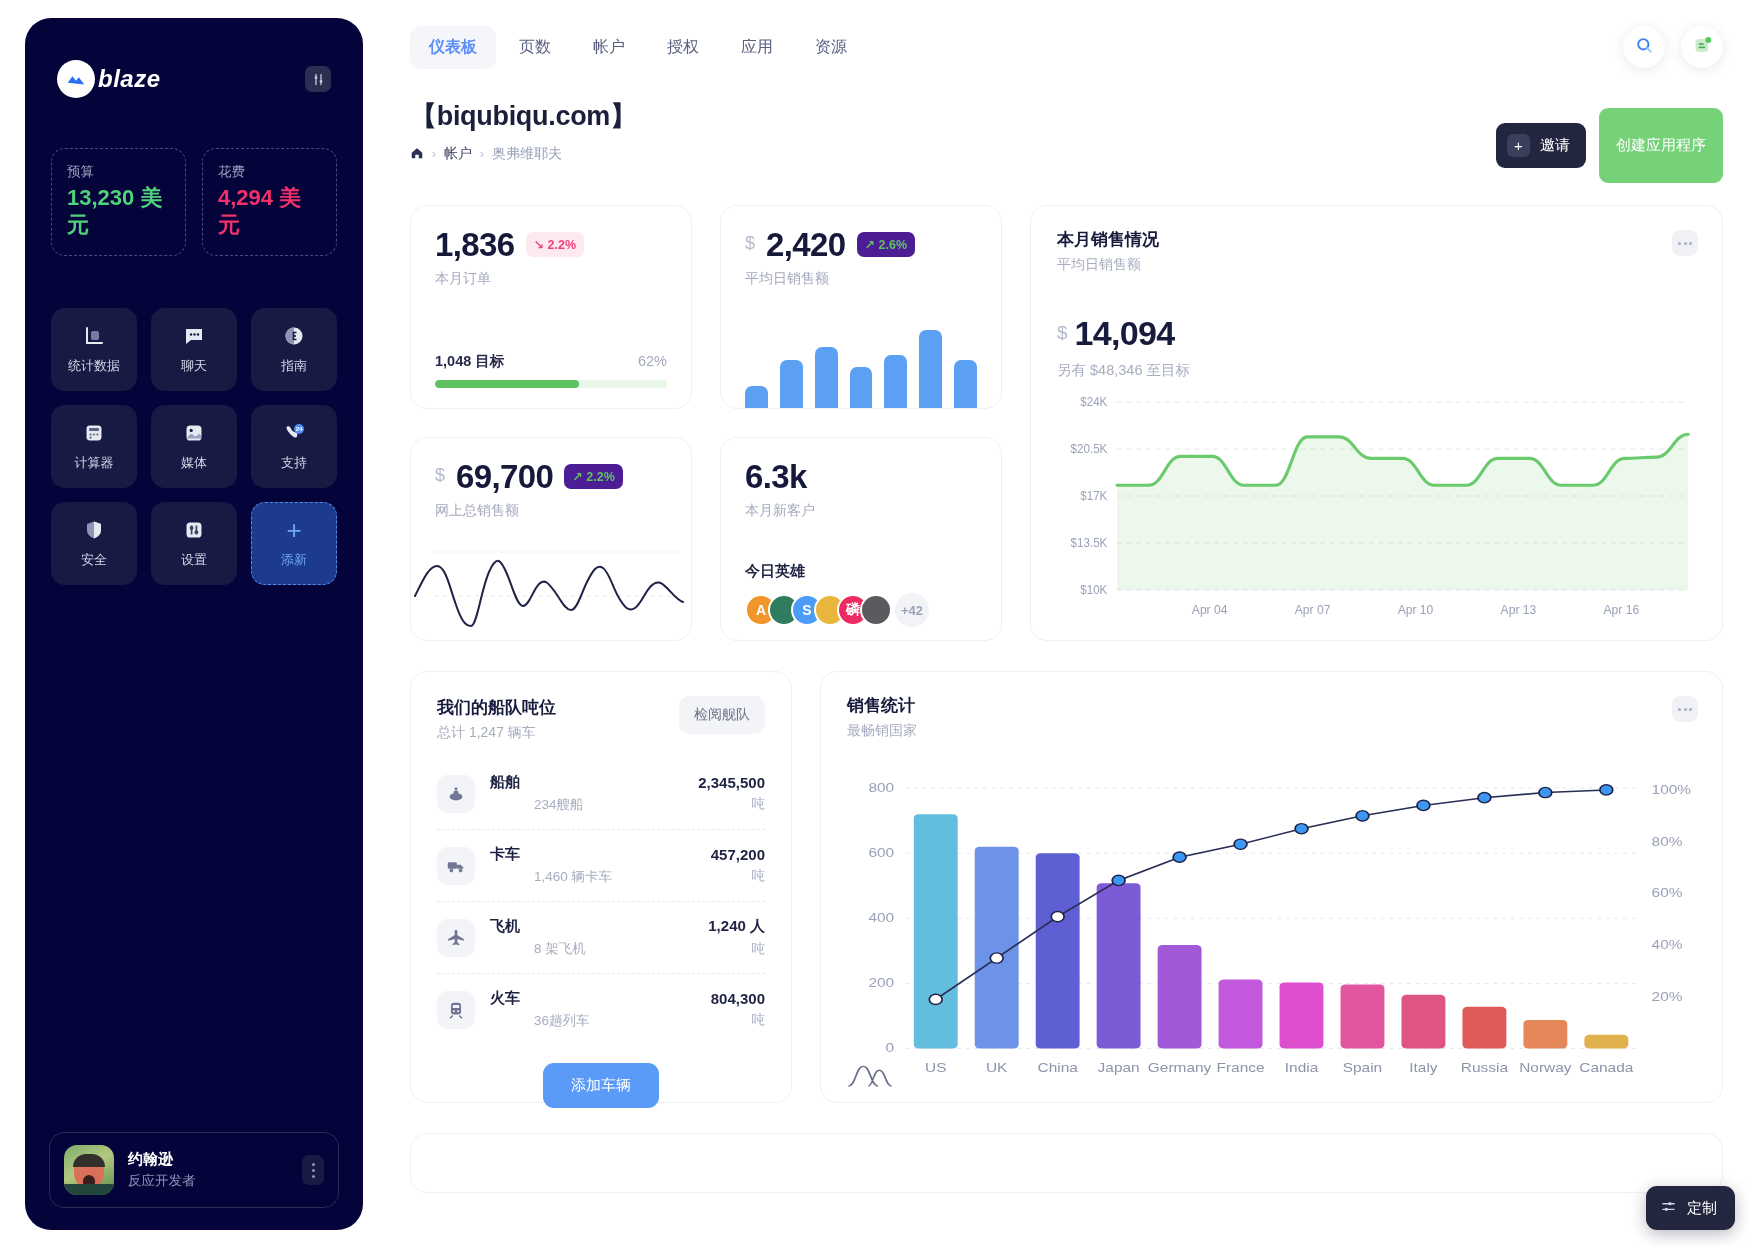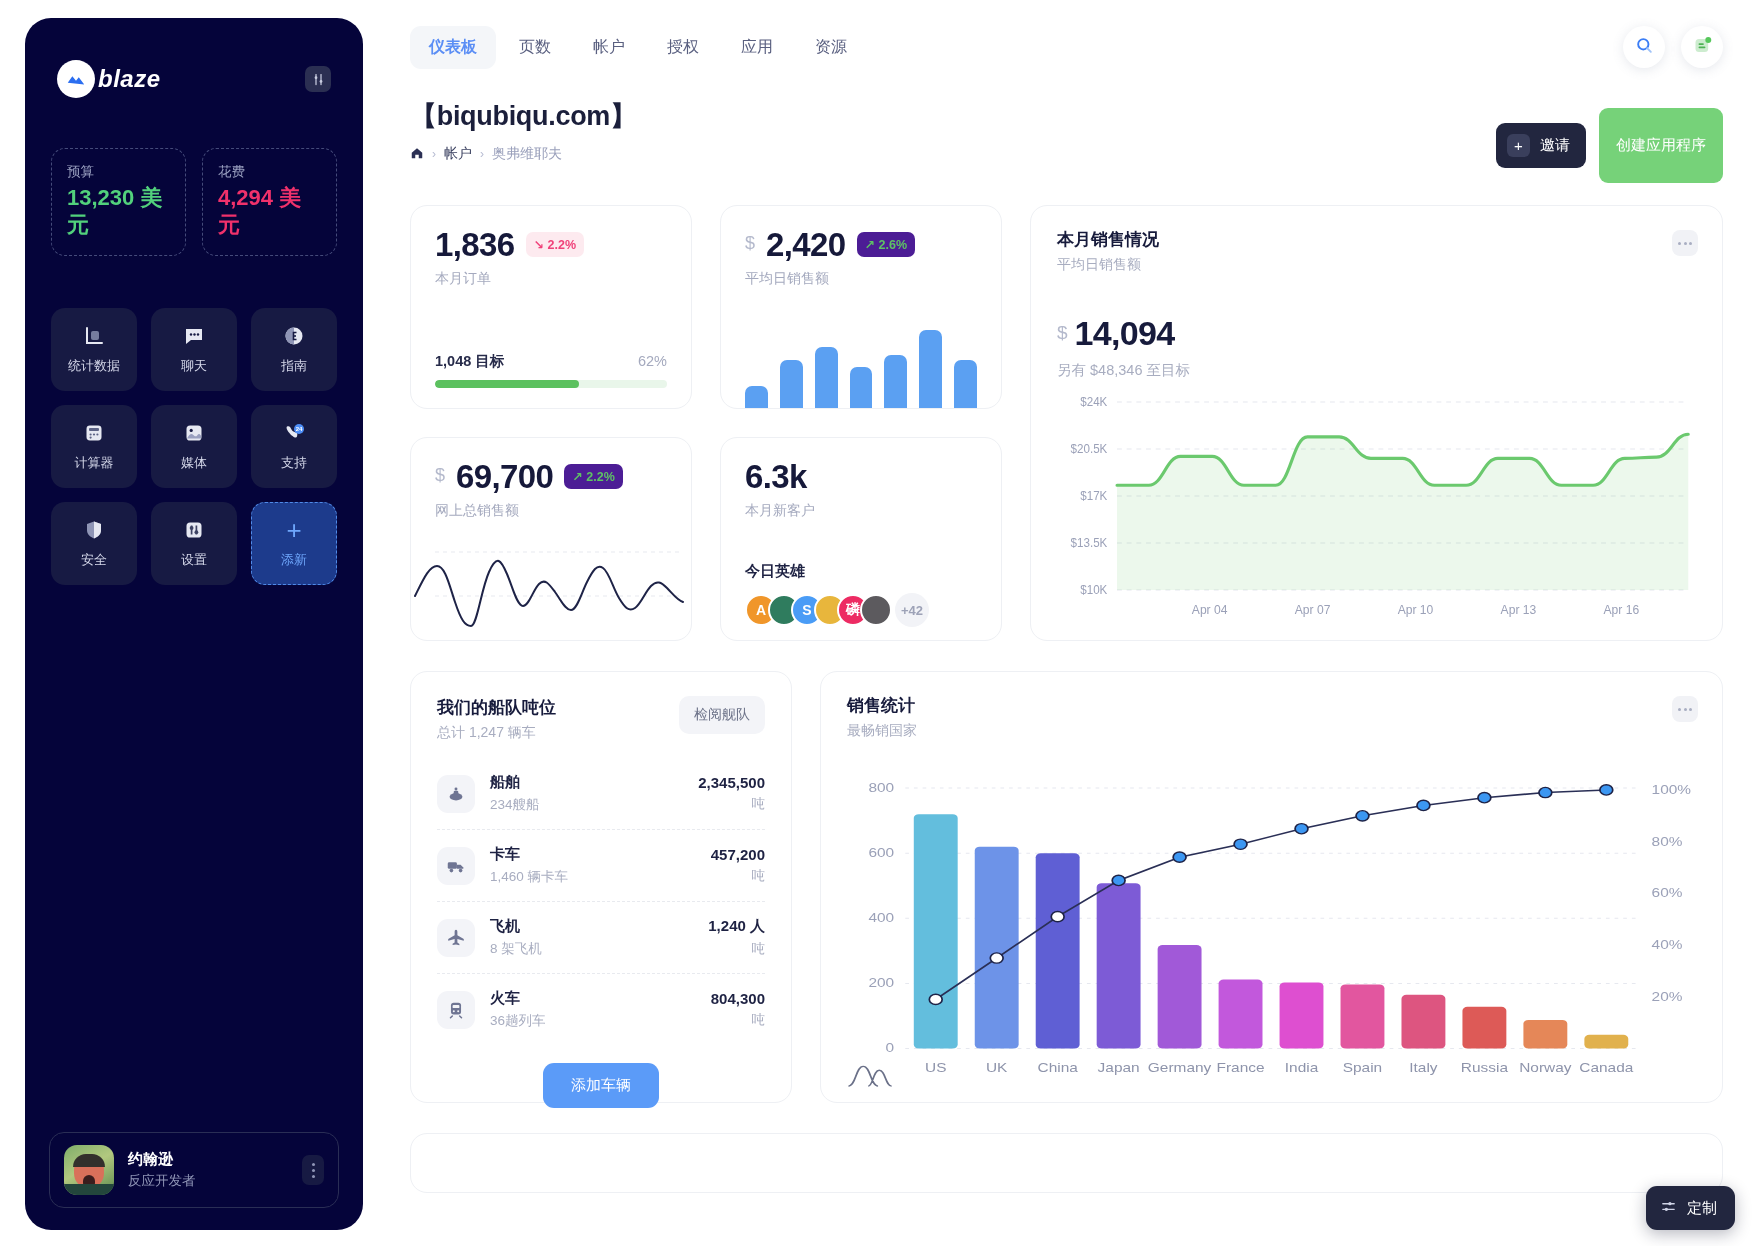--- a/index.html
+++ b/index.html
@@ -207,21 +207,21 @@
   .fleet-btn {
     margin-left: auto; background: #f3f4f8; color: #6c7288;
     font-size: 14px; font-weight: 500; padding: 10px 15px; border-radius: 10px;
   }
   .fleet-rows { margin-top: 16px; }
   .frow { display: flex; align-items: center; padding: 15px 0; gap: 15px; border-bottom: 1px dashed #e8eaef; }
   .frow:last-child { border-bottom: none; }
   .fico { width: 38px; height: 38px; border-radius: 11px; background: #f3f4f8;
           display: flex; align-items: center; justify-content: center; flex-shrink: 0; }
   .fname { font-size: 15px; font-weight: bold; color: #1e2243; }
-  .fdesc { font-size: 13.5px; color: #a8adc0; margin-top: 4px; }
+  .fdesc { font-size: 13.5px; color: #a8adc0; margin-top: 4px; margin-left: 44px; }
   .fvals { margin-left: auto; text-align: right; }
   .fval { font-size: 15px; font-weight: bold; color: #1e2243; }
   .funit { font-size: 13.5px; color: #a8adc0; margin-top: 4px; }
   .add-veh {
     align-self: center; margin-top: 18px; background: #5b9bf8; color: #fff;
     font-size: 15px; font-weight: 500; padding: 13px 28px; border-radius: 11px;
   }
 
   .stats-card { padding: 22px 26px 10px 26px; height: 432px; position: relative; }
   .pareto-wrap { position: absolute; left: 20px; right: 16px; top: 86px; bottom: 8px; }

